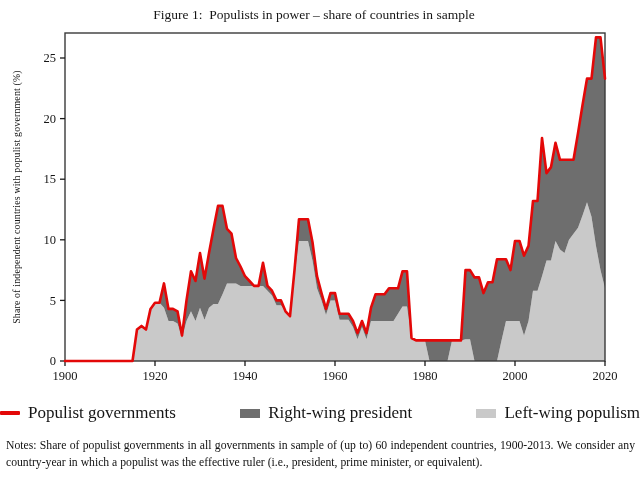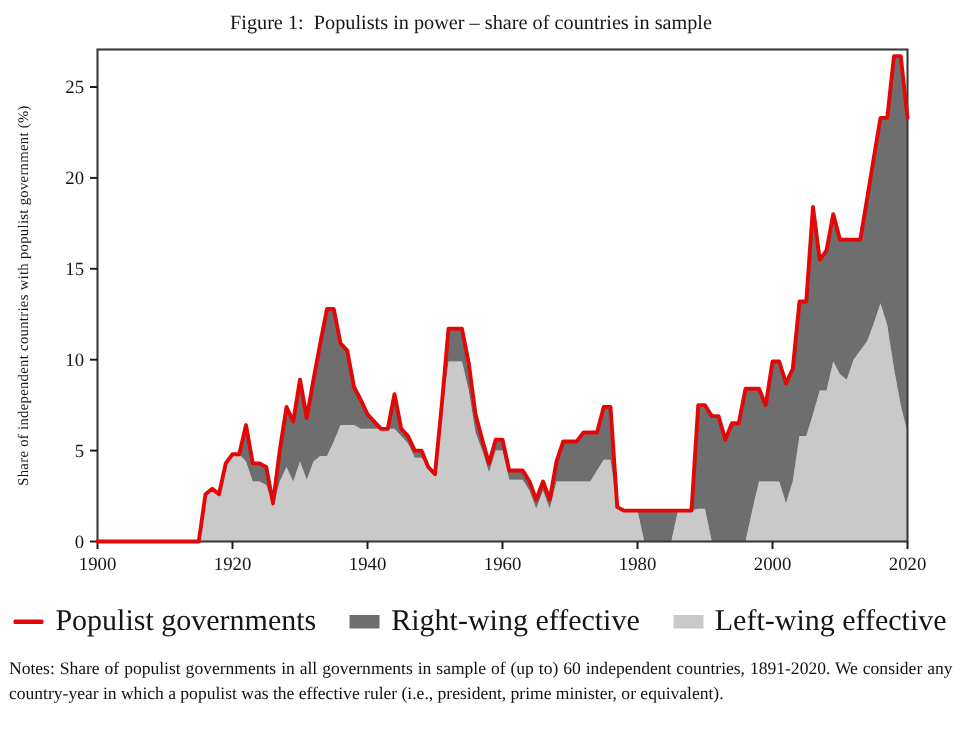--- a/index.html
+++ b/index.html
@@ -12,22 +12,22 @@
     font-size:13.5px;white-space:pre;color:#151515;
   }
   #plot{position:absolute;top:0;left:0;}
   .ylab{
     position:absolute;top:197px;left:16px;
     transform:translate(-50%,-50%) rotate(-90deg);
     white-space:nowrap;font-size:9.8px;color:#151515;letter-spacing:0.2px;
   }
   .legend{
     position:absolute;top:403px;left:0;right:0;
-    display:flex;justify-content:center;align-items:center;gap:22px;
-    font-size:20px;color:#151515;
+    display:flex;justify-content:space-between;align-items:center;gap:22px;
+    font-size:17px;color:#151515;
   }
   .legend .item{display:flex;align-items:center;gap:8px;}
   .marker-line{display:inline-block;width:20px;height:3.5px;border-radius:1px;}
   .marker-box{display:inline-block;width:20px;height:9px;}
   .notes{
     position:absolute;top:438px;left:6px;right:5px;
     font-size:11.7px;line-height:1.43;text-align:justify;color:#111111;
   }
 </style>
 </head>
@@ -76,21 +76,21 @@
 
 <div class="ylab">Share of independent countries with populist government (%)</div>
 
 <div class="legend">
   <div class="item">
     <span class="marker-line" id="mk-total" style="background: rgb(227, 8, 8);"></span>
     <span>Populist governments</span>
   </div>
   <div class="item">
     <span class="marker-box" id="mk-right" style="background: rgb(110, 110, 110);"></span>
-    <span>Right-wing effective</span>
+    <span>Right-wing president</span>
   </div>
   <div class="item">
     <span class="marker-box" id="mk-left" style="background: rgb(201, 201, 201);"></span>
-    <span>Left-wing effective</span>
+    <span>Left-wing populism</span>
   </div>
 </div>
 
-<div class="notes">Notes: Share of populist governments in all governments in sample of (up to) 60 independent countries, 1891-2020. We consider any country-year in which a populist was the effective ruler (i.e., president, prime minister, or equivalent).</div>
+<div class="notes">Notes: Share of populist governments in all governments in sample of (up to) 60 independent countries, 1900-2013. We consider any country-year in which a populist was the effective ruler (i.e., president, prime minister, or equivalent).</div>
 
 </body></html>

